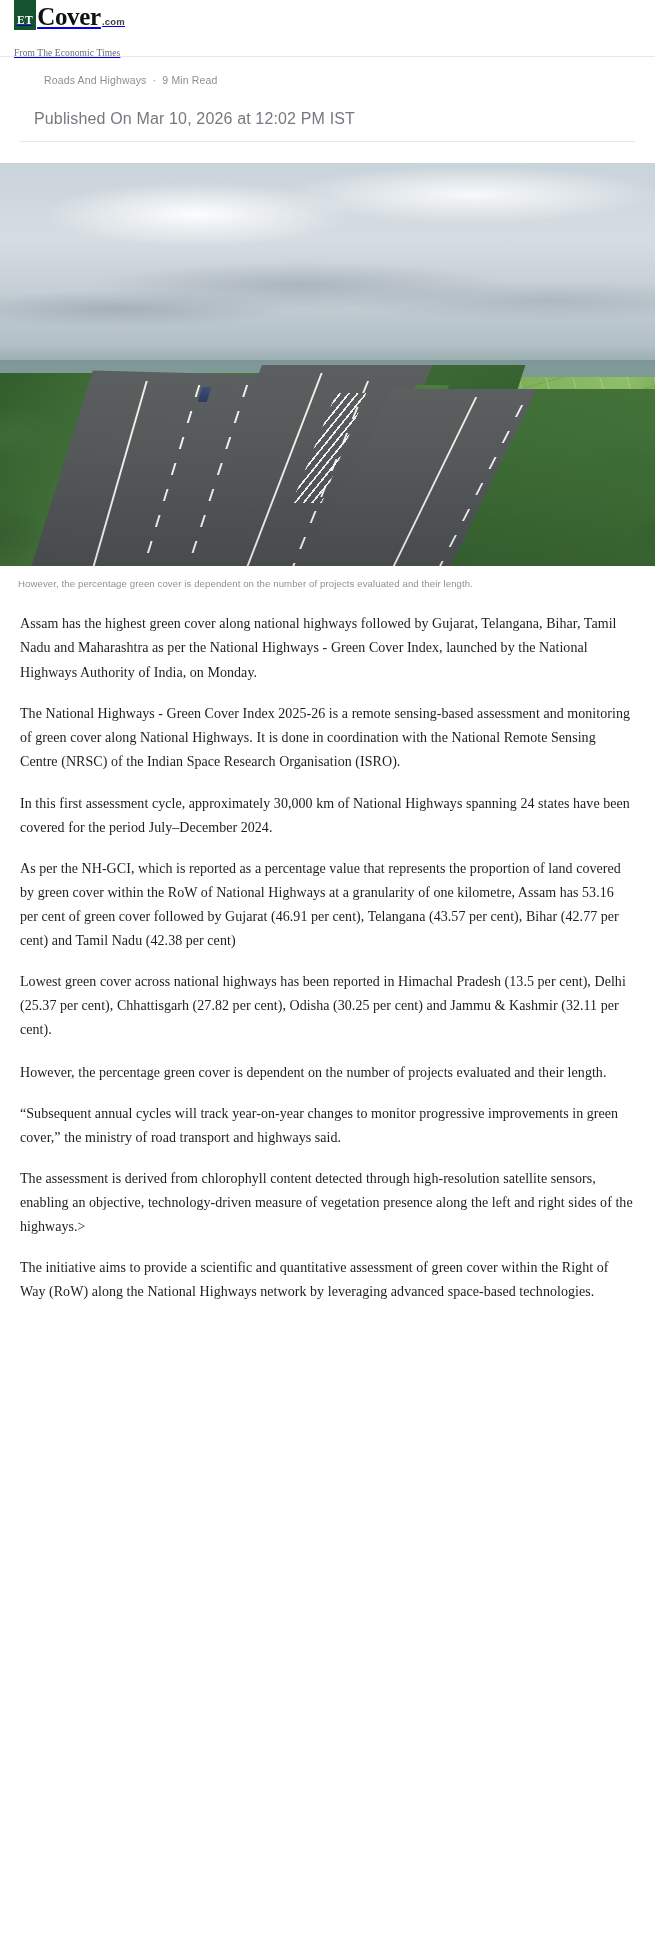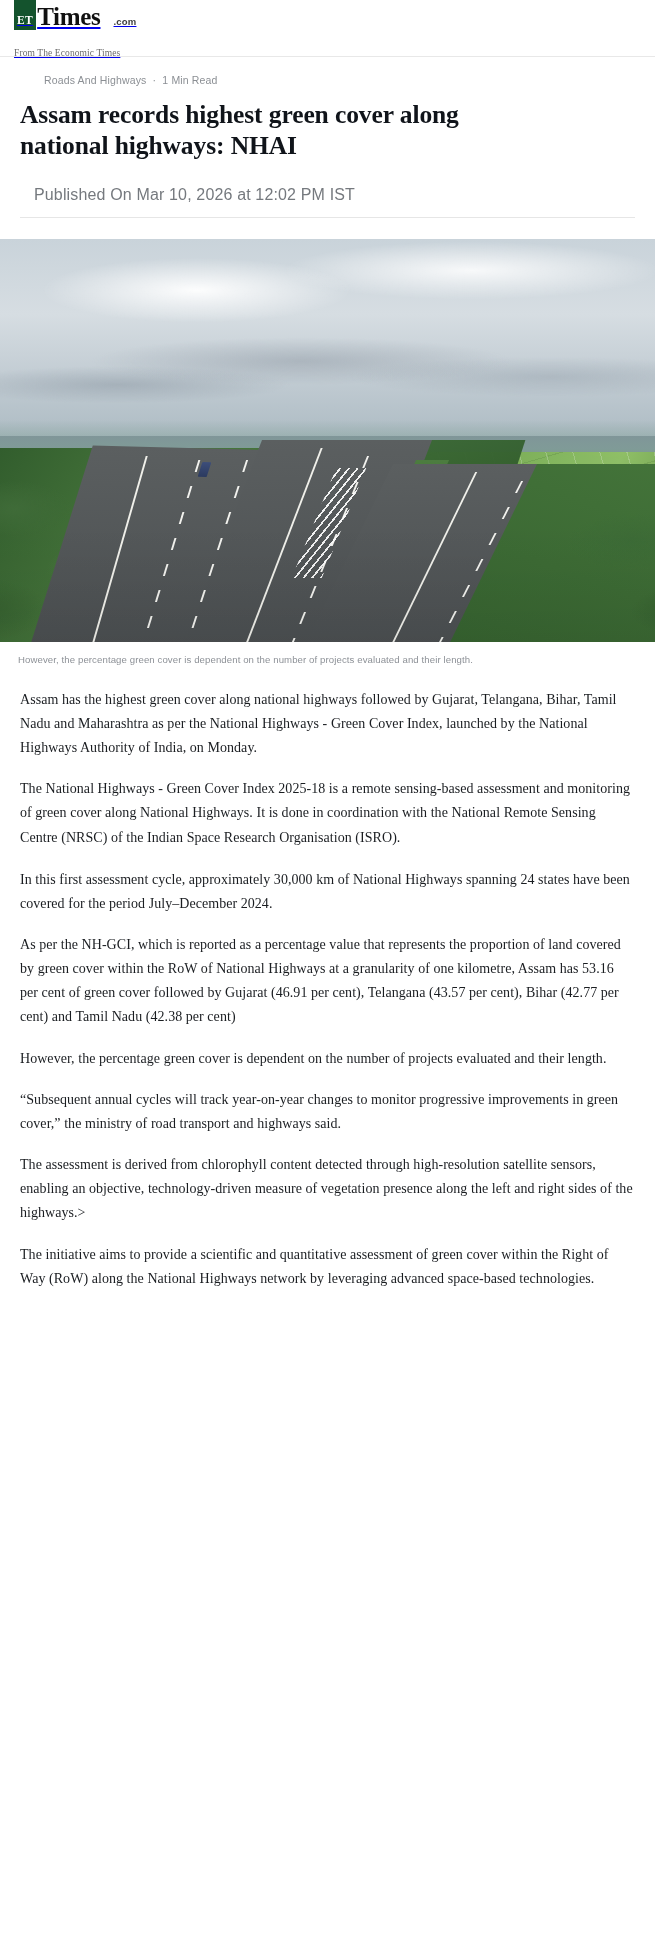--- a/index.html
+++ b/index.html
@@ -41,21 +41,21 @@
     font-size: 25px;
     color: #111111;
     line-height: .95;
     letter-spacing: -0.3px;
   }
   .logo-dotcom {
     font-family: "Liberation Sans", sans-serif;
     font-weight: bold;
     font-size: 9.5px;
     color: #3d3d3d;
-    margin-left: 13px;
+    margin-left: 1px;
     letter-spacing: .2px;
   }
   .logo-tag {
     font-family: "Liberation Serif", serif;
     font-size: 9.5px;
     color: #6b6b6b;
     margin-top: 17px;
     letter-spacing: .1px;
   }
 
@@ -212,35 +212,34 @@
   }
   .article-body p.gap-before { margin-top: 18px; }
 </style>
 </head>
 <body>
 
 <header class="site-header">
   <a class="logo" href="#">
     <span class="logo-row">
       <span class="logo-et">ET</span>
-      <span class="logo-infra">Times</span>
+      <span class="logo-infra">Cover</span>
       <span class="logo-dotcom">.com</span>
     </span>
     <span class="logo-tag">From The Economic Times</span>
   </a>
 </header>
 
 <div class="wrap">
   <div class="breadcrumb">
     <a class="crumb-link" href="#">Roads And Highways</a>
     <span class="sep">·</span>
-    <span>1 Min Read</span>
+    <span>9 Min Read</span>
   </div>
 
-  <h1 class="headline">Assam records highest green cover along national highways: NHAI</h1>
 
   <div class="byline-row">
     <span class="byline">Published On Mar 10, 2026 at 12:02 PM IST</span>
   </div>
 </div>
 
 <figure class="hero-figure">
   <div class="hero" role="img" aria-label="Aerial view of a national highway">
     <div class="sky"></div>
     <div class="hills"></div>
@@ -265,20 +264,21 @@
 
     <div class="chevrons"></div>
     <div class="truck"></div>
     <div class="hero-grain"></div>
   </div>
   <figcaption class="caption">However, the percentage green cover is dependent on the number of projects evaluated and their length.</figcaption>
 </figure>
 
 <article class="article-body">
   <p>Assam has the highest green cover along national highways followed by Gujarat, Telangana, Bihar, Tamil Nadu and Maharashtra as per the National Highways - Green Cover Index, launched by the National Highways Authority of India, on Monday.</p>
-  <p>The National Highways - Green Cover Index 2025-18 is a remote sensing-based assessment and monitoring of green cover along National Highways. It is done in coordination with the National Remote Sensing Centre (NRSC) of the Indian Space Research Organisation (ISRO).</p>
+  <p>The National Highways - Green Cover Index 2025-26 is a remote sensing-based assessment and monitoring of green cover along National Highways. It is done in coordination with the National Remote Sensing Centre (NRSC) of the Indian Space Research Organisation (ISRO).</p>
   <p class="gap-before">In this first assessment cycle, approximately 30,000 km of National Highways spanning 24 states have been covered for the period July–December 2024.</p>
   <p>As per the NH-GCI, which is reported as a percentage value that represents the proportion of land covered by green cover within the RoW of National Highways at a granularity of one kilometre, Assam has 53.16 per cent of green cover followed by Gujarat (46.91 per cent), Telangana (43.57 per cent), Bihar (42.77 per cent) and Tamil Nadu (42.38 per cent)</p>
+  <p>Lowest green cover across national highways has been reported in Himachal Pradesh (13.5 per cent), Delhi (25.37 per cent), Chhattisgarh (27.82 per cent), Odisha (30.25 per cent) and Jammu &amp; Kashmir (32.11 per cent).</p>
   <p class="gap-before">However, the percentage green cover is dependent on the number of projects evaluated and their length.</p>
   <p>“Subsequent annual cycles will track year-on-year changes to monitor progressive improvements in green cover,” the ministry of road transport and highways said.</p>
   <p>The assessment is derived from chlorophyll content detected through high-resolution satellite sensors, enabling an objective, technology-driven measure of vegetation presence along the left and right sides of the highways.&gt;</p>
   <p>The initiative aims to provide a scientific and quantitative assessment of green cover within the Right of Way (RoW) along the National Highways network by leveraging advanced space-based technologies.</p>
 </article>
 
 </body></html>

